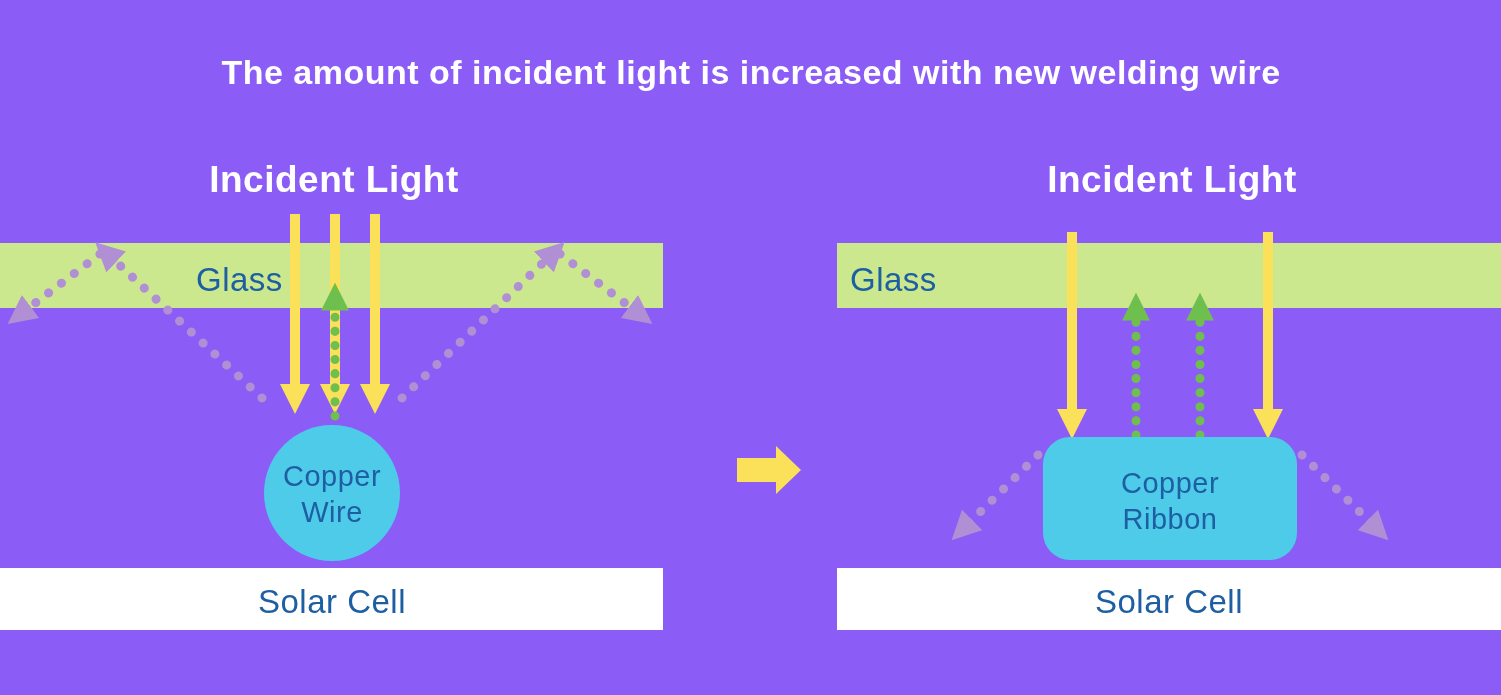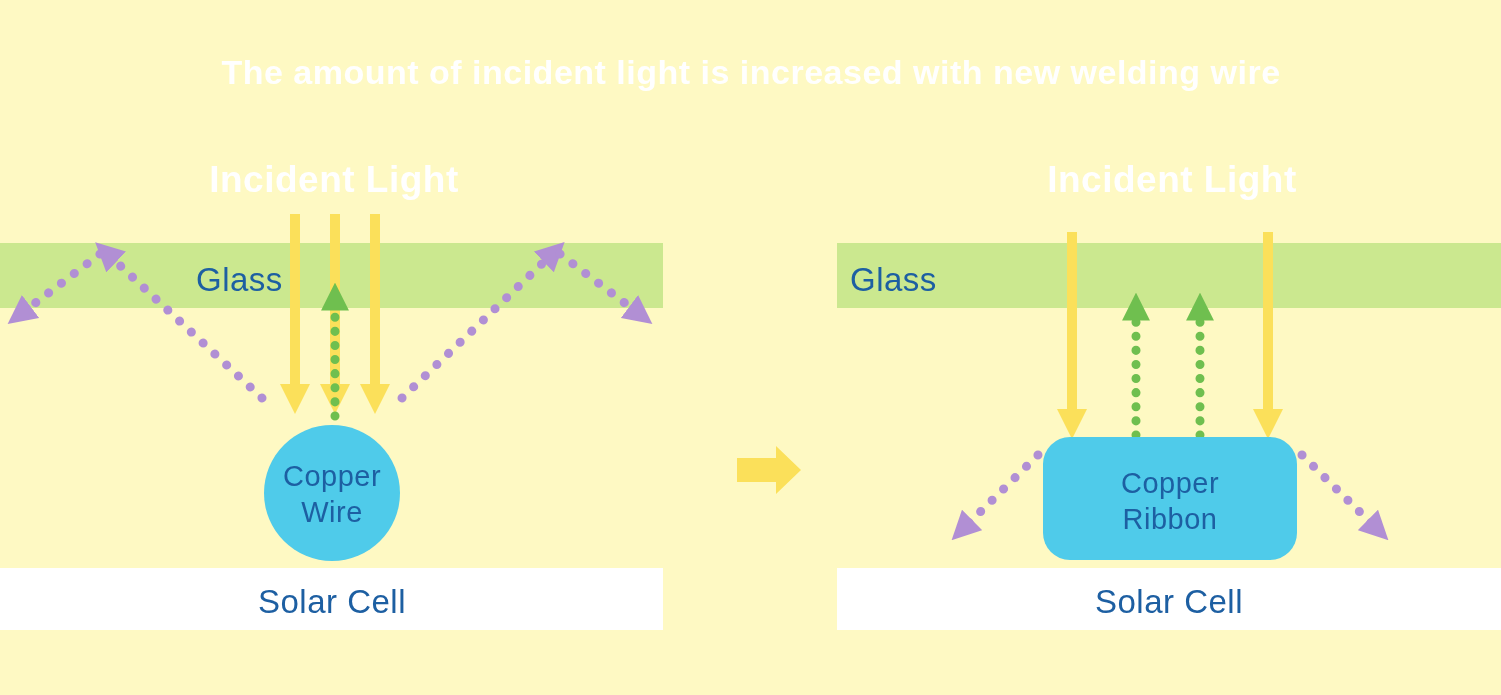--- a/index.html
+++ b/index.html
@@ -4,21 +4,21 @@
 <style>
   html, body {
     margin: 0;
     padding: 0;
     background: #000000;
   }
   .stage {
     position: relative;
     width: 1501px;
     height: 695px;
-    background: #fef9c3;
+    background: #8b5cf6;
     overflow: hidden;
   }
   svg { display: block; }
   text {
     font-family: "Liberation Sans", sans-serif;
   }
   .title-text {
     fill: #ffffff;
     font-size: 34px;
     font-weight: bold;

